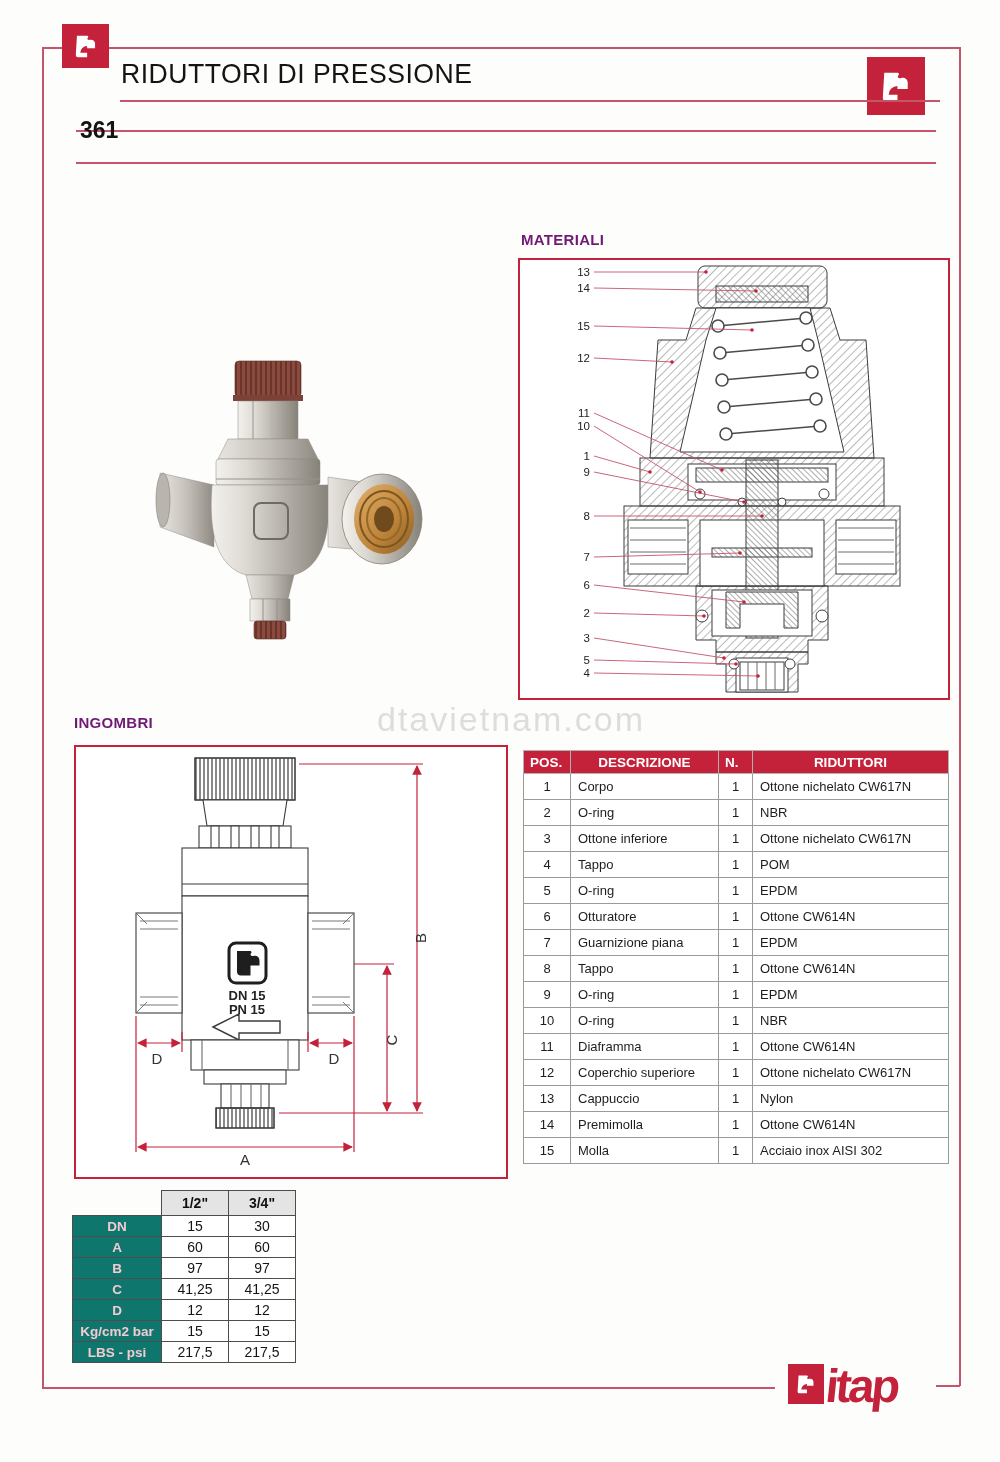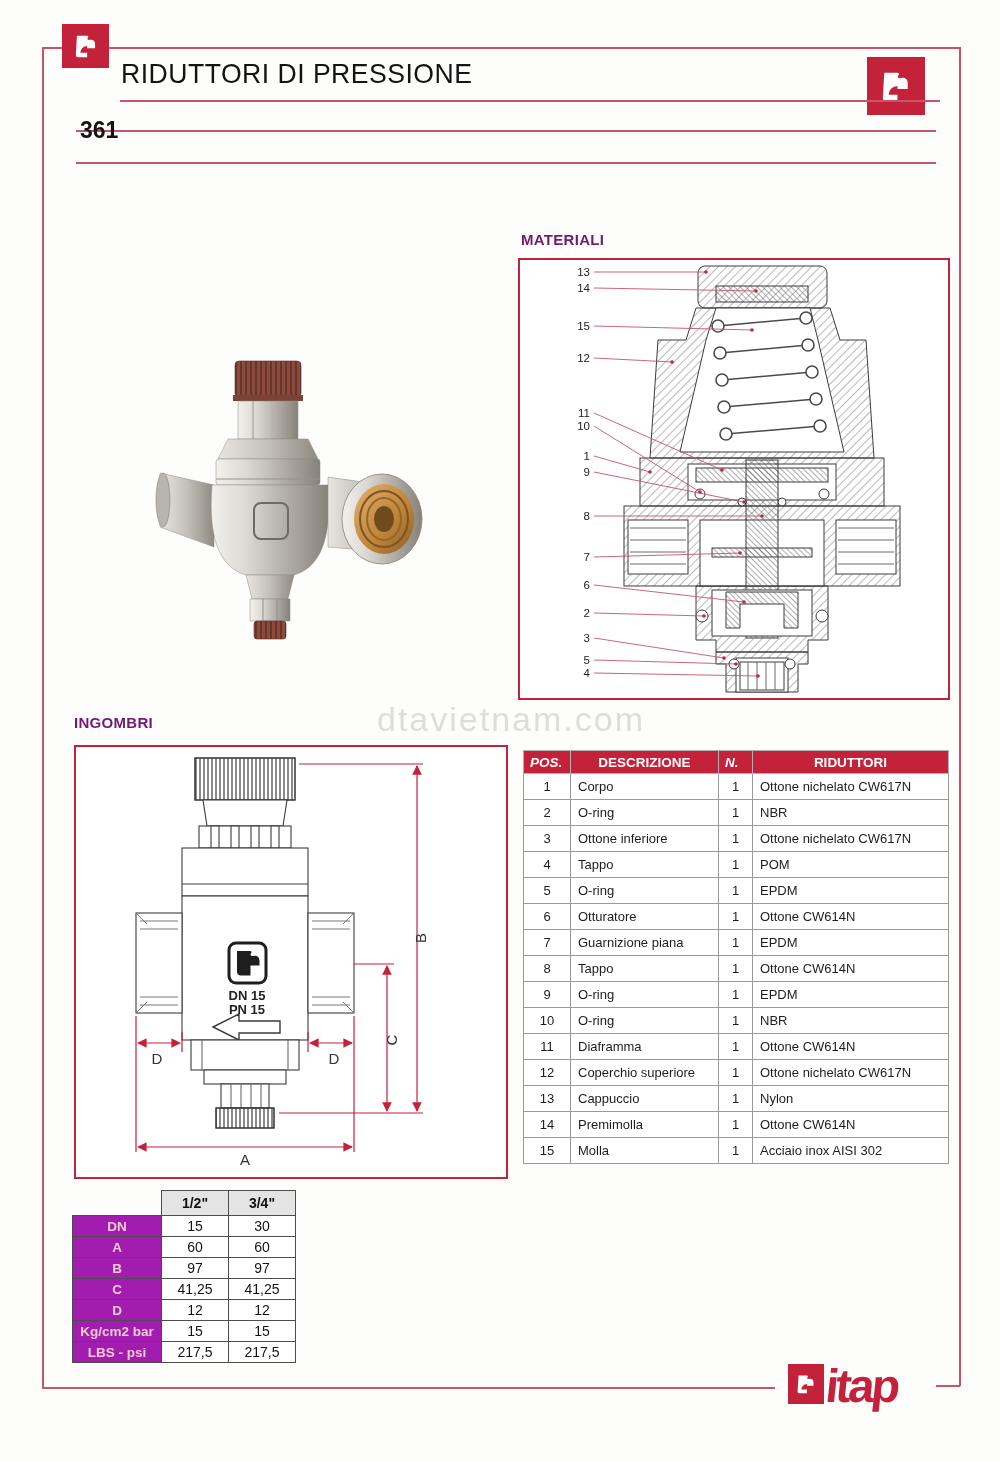--- a/index.html
+++ b/index.html
@@ -14,30 +14,30 @@
   .item-desc{position:absolute;left:124px;top:138px;font-size:15.5px;color:#202020;}
   .section-label{position:absolute;font-size:15px;font-weight:bold;color:#701a75;letter-spacing:.3px;}
   .diagram-box{position:absolute;border:2px solid #c4213a;background:#ffffff;}
   .watermark{position:absolute;left:358px;top:700px;font-size:34px;letter-spacing:2px;
         color:#c9c9c9;opacity:.6;white-space:nowrap;margin-left:19px;}
   
   .materials-table{position:absolute;left:523px;top:750px;border-collapse:collapse;
         font-size:13px;color:#1d1d1d;table-layout:fixed;}
   .materials-table th{background:#c4213a;color:#ffffff;font-size:13.5px;font-weight:bold;
         text-align:center;padding:3px 6px;border:1px solid #b0b0b0;height:16px;}
-  .materials-table th.c-pos,.materials-table th.c-n{text-align:left;font-style:italic;}
+  .materials-table th.c-pos,.materials-table th.c-n{text-align:left;}
   .materials-table td{border:1px solid #9a9a9a;padding:2px 7px;height:21px;background:#fff;}
   .materials-table td.c-pos,.materials-table td.c-n{text-align:center;}
   
   .dims-table{position:absolute;left:72px;top:1190px;border-collapse:collapse;font-size:14px;}
   .dims-table td,.dims-table th{border:1px solid #4d4d4d;}
   .dims-table th.corner{border:none;background:transparent;}
   .dims-table th.size-h{background:#e4e4e4;color:#111;font-weight:bold;width:64px;height:22px;
         text-align:center;font-size:14px;}
-  .dims-table th.rlabel{background:#a21caf;color:#f2cbd1;font-weight:bold;font-size:13.5px;
+  .dims-table th.rlabel{background:#0f766e;color:#f2cbd1;font-weight:bold;font-size:13.5px;
         width:86px;height:18px;text-align:center;}
   .dims-table td.val{background:#fff;color:#141414;text-align:center;height:18px;}
   .footer-wordmark{position:absolute;left:826px;top:1358px;font-size:47px;font-weight:900;
         color:#c4213a;transform:skewX(-6deg);letter-spacing:-3px;}
   svg text{font-family:"Liberation Sans",sans-serif;}
 </style>
 </head>
 <body>
 
 <div id="page">

